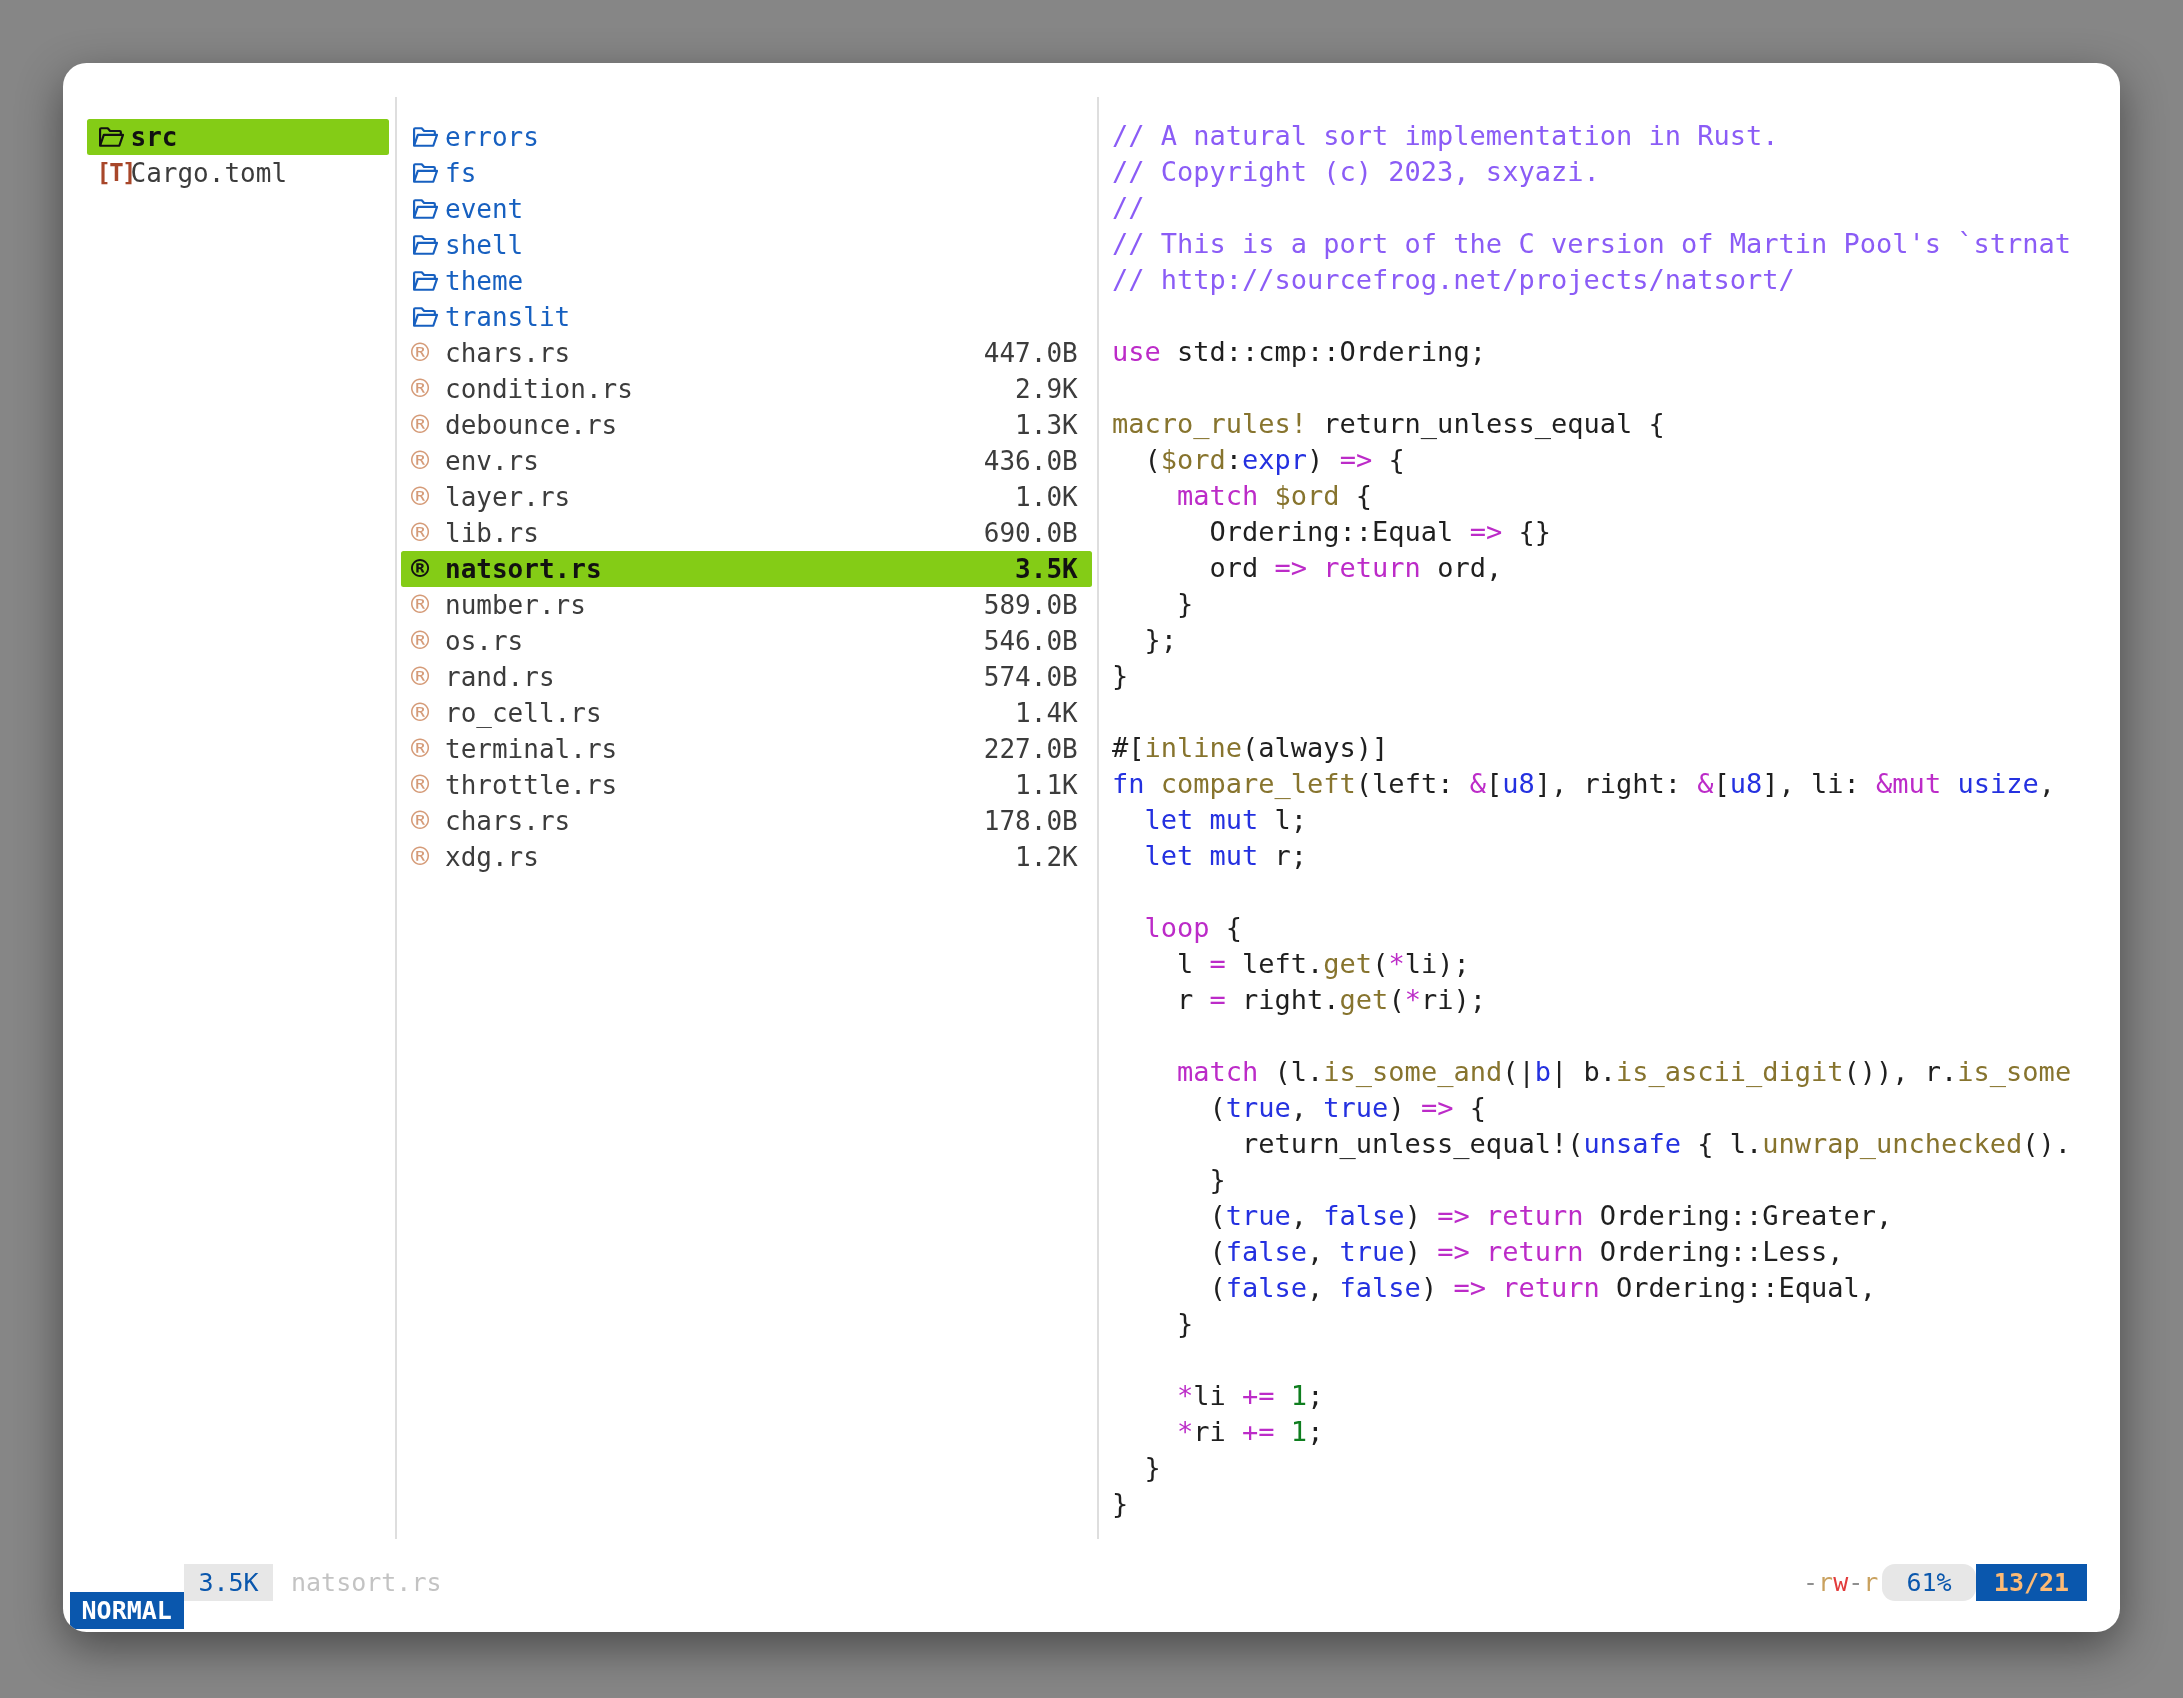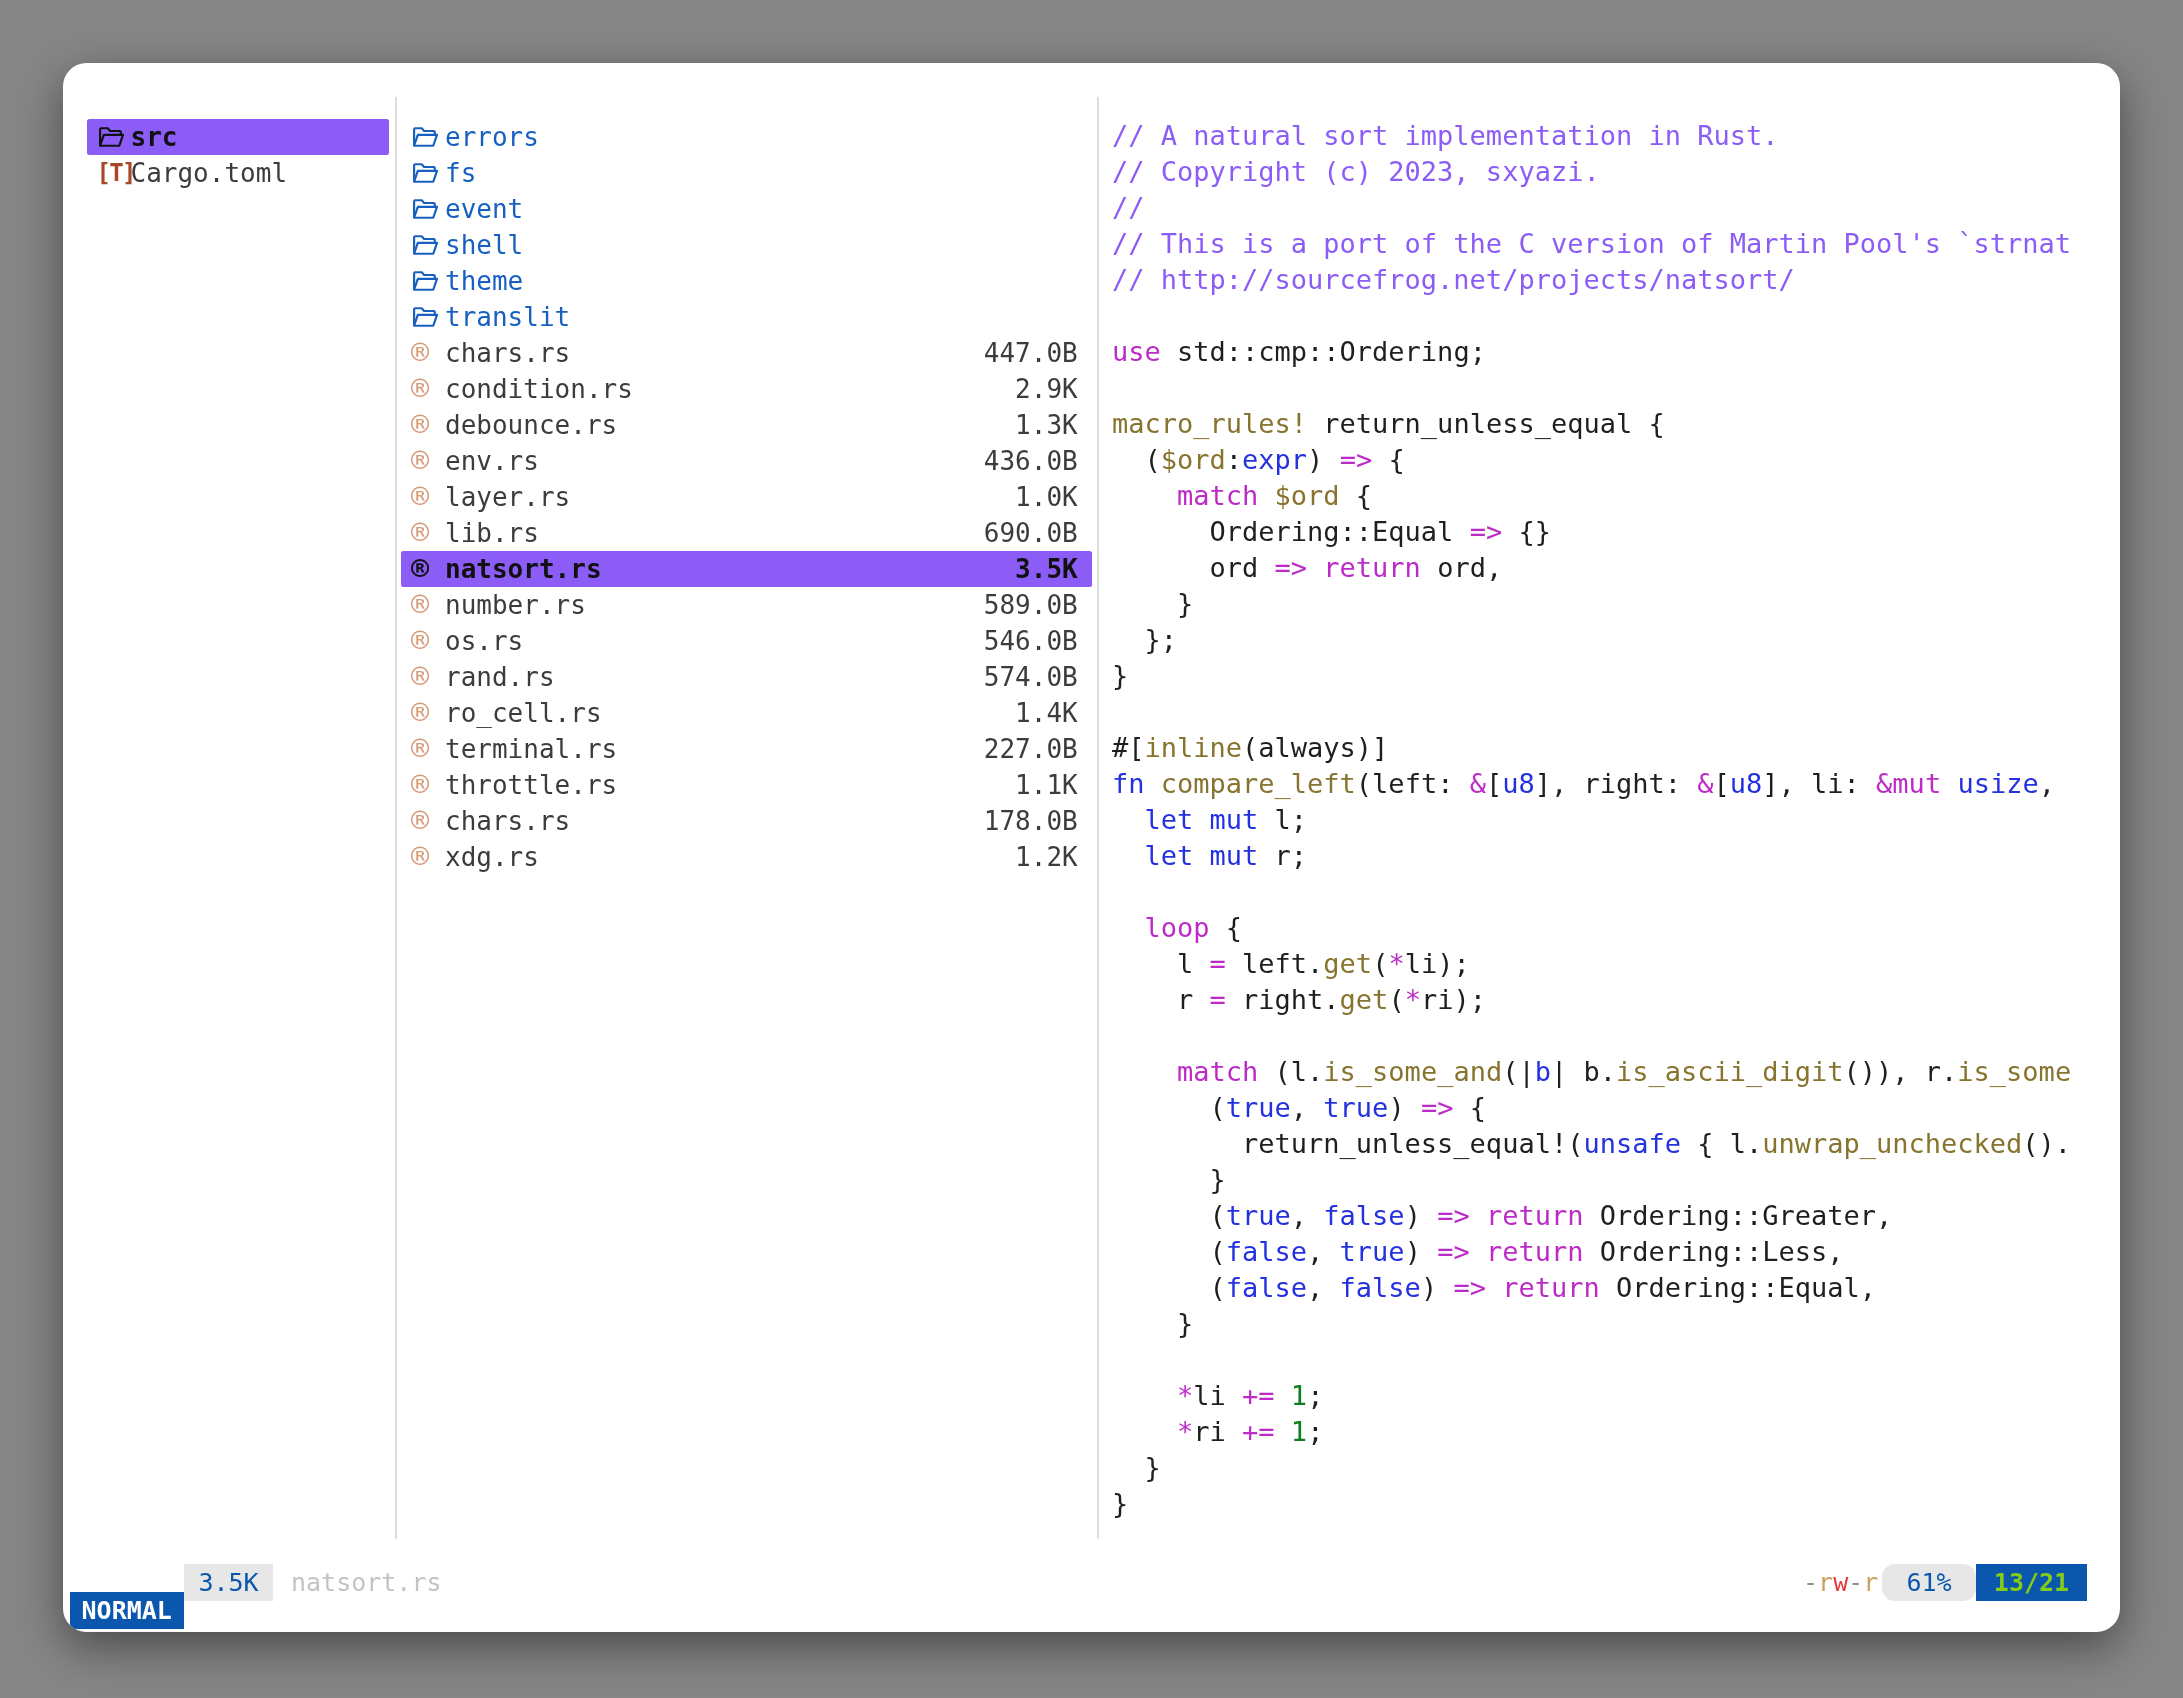--- a/index.html
+++ b/index.html
@@ -22,21 +22,21 @@
   .pane{position:absolute;top:56px;}
   #pane-parent{left:23.5px;width:302px;}
   #pane-current{left:338px;width:691px;}
   .row{
     height:36px;display:flex;align-items:center;
     box-sizing:border-box;padding:0 14.3px 0 10px;
     font-size:26px;color:#3c3c3c;border-radius:2.5px;
     white-space:pre;
   }
   .row.dir{color:#1760c0;}
-  .row.selected{background:#8b5cf6;color:#111;font-weight:bold;}
+  .row.selected{background:#84cc16;color:#111;font-weight:bold;}
   .row .icon{
     flex:0 0 34px;width:34px;display:flex;align-items:center;
     justify-content:flex-start;
   }
   .row .icon svg{width:28px;height:24px;}
   .rust-glyph{font-size:30px;line-height:1;color:#d59b78;}
   .row.selected .rust-glyph{color:#111;}
   .toml-glyph{font-size:24px;font-weight:bold;color:#a8472a;letter-spacing:-1.7px;}
   .row .label{overflow:hidden;}
   .row .size{margin-left:auto;}
@@ -56,21 +56,21 @@
 
   
   #status{position:absolute;left:0;top:1501px;width:100%;height:37px;font-size:25px;}
   .chip{position:absolute;height:37px;line-height:38px;text-align:center;}
   #mode-chip{left:6.7px;width:114px;background:#0a57ad;color:#fff;font-weight:bold;margin-top:28px;}
   #size-chip{left:121px;width:89px;background:#e7e7e7;color:#0a57ad;}
   #status-filename{position:absolute;left:228px;line-height:38px;color:#c3c3c3;}
   #perms{position:absolute;left:1740px;line-height:38px;letter-spacing:0;}
   .p-dim{color:#8f8f8f;}.p-r{color:#c9a15e;}.p-w{color:#e23c3c;}
   #pct-chip{left:1819px;width:94px;background:#e7e7e7;color:#0a57ad;border-radius:13px;}
-  #pos-chip{left:1913px;width:111px;background:#0a57ad;color:#84cc16;font-weight:bold;}
+  #pos-chip{left:1913px;width:111px;background:#0a57ad;color:#fdba74;font-weight:bold;}
 </style>
 </head>
 <body>
 
 <div class="window">
   <div class="sep" id="sep-1"></div>
   <div class="sep" id="sep-2"></div>
 
   <div class="pane" id="pane-parent">
       <div class="row dir selected"><span class="icon"><svg viewBox="0 0 24 22" fill="none" stroke="currentColor" stroke-width="2" stroke-linejoin="round">

